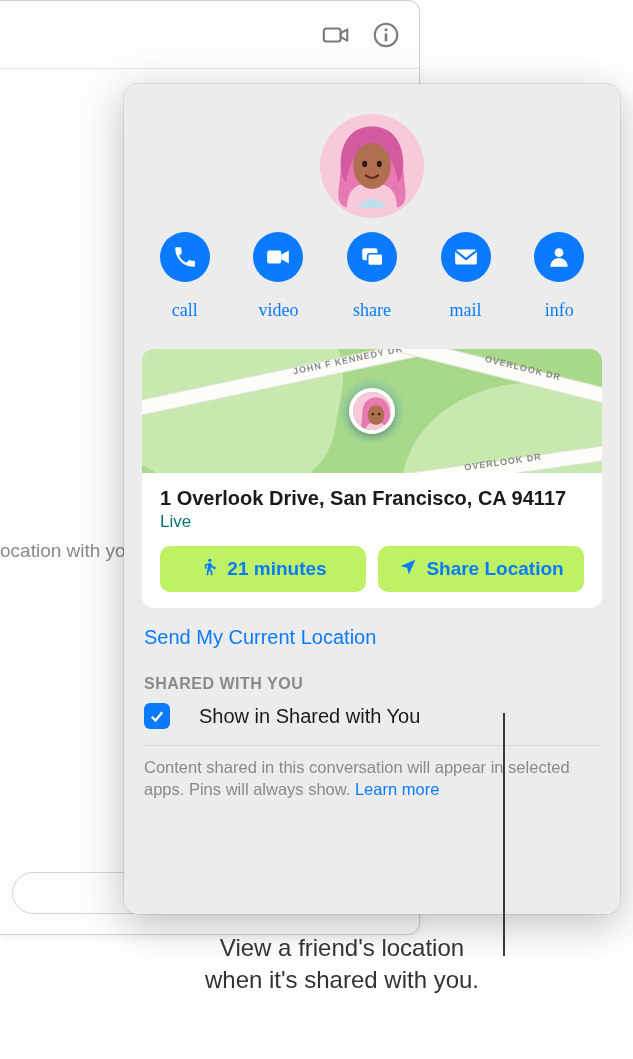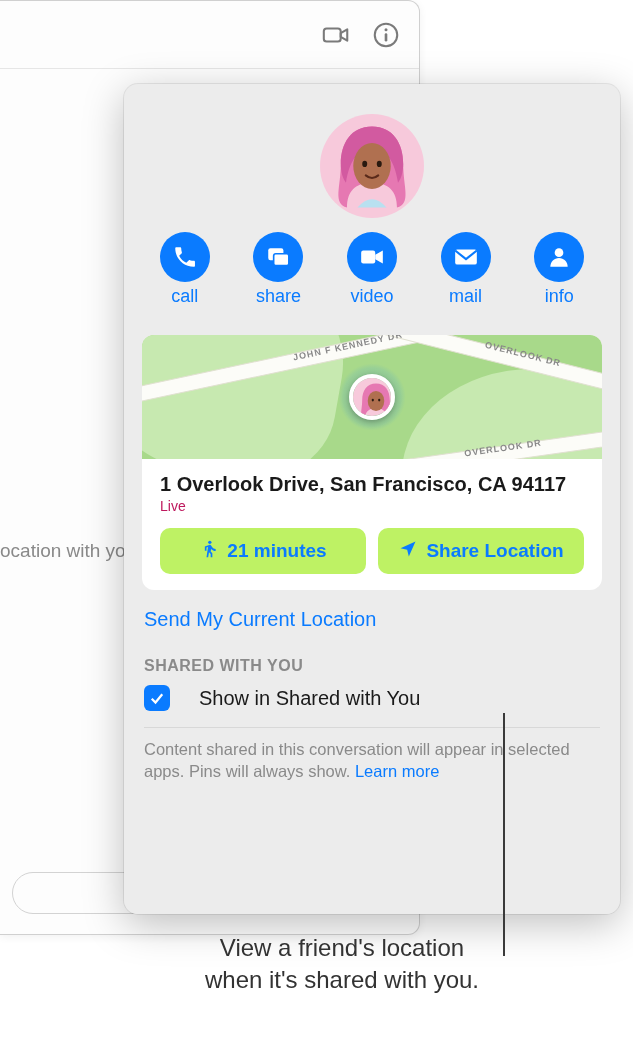--- a/index.html
+++ b/index.html
@@ -113,22 +113,23 @@
   .action-row {
     display: flex;
     justify-content: space-around;
     padding: 0 14px;
     margin-bottom: 28px;
   }
   .action {
     display: flex;
     flex-direction: column;
     align-items: center;
-    gap: 4px;
+    gap: 18px;
     cursor: pointer;
+    font-family: Liberation Serif, serif;
   }
   .action .circle {
     width: 50px;
     height: 50px;
     border-radius: 50%;
     background: #0a7bff;
     display: flex;
     align-items: center;
     justify-content: center;
     color: #fff;
@@ -211,22 +212,22 @@
     padding: 14px 18px 16px 18px;
   }
   .addr {
     font-size: 20px;
     font-weight: 700;
     color: #1a1a1a;
     margin-bottom: 2px;
     white-space: nowrap;
   }
   .live {
-    font-size: 14px;
-    color: #be185d;
+    font-size: 17px;
+    color: #0f766e;
     margin-bottom: 14px;
   }
   .loc-buttons {
     display: flex;
     gap: 12px;
   }
   .loc-btn {
     flex: 1;
     background: #bef264;
     border-radius: 10px;
@@ -364,34 +365,34 @@
       <div class="circle">
         <svg viewBox="0 0 24 24">
             <path d="M6.6 10.8c1.4 2.8 3.8 5.2 6.6 6.6l2.2-2.2c.3-.3.7-.4 1.1-.3 1.2.4 2.4.6 3.7.6.6 0 1 .4 1 1V20c0 .6-.4 1-1 1C10.6 21 3 13.4 3 4c0-.6.4-1 1-1h3.5c.6 0 1 .4 1 1 0 1.3.2 2.5.6 3.7.1.4 0 .8-.3 1.1L6.6 10.8z"></path>
           </svg>
       </div>
       <span class="action-label">call</span>
     </div>
     <div class="action">
       <div class="circle">
         <svg viewBox="0 0 24 24">
+            <rect x="2" y="6" width="13" height="12" rx="2"></rect>
+            <path d="M15 10 L22 6 V18 L15 14 Z"></path>
+          </svg>
+      </div>
+      <span class="action-label">video</span>
+    </div>
+    <div class="action">
+      <div class="circle">
+        <svg viewBox="0 0 24 24">
             <rect x="3" y="4" width="14" height="11" rx="2" fill="#fff"></rect>
             <rect x="8" y="9" width="14" height="11" rx="2" fill="#fff" stroke="#0a7bff" stroke-width="1.5"></rect>
           </svg>
       </div>
       <span class="action-label">share</span>
-    </div>
-    <div class="action">
-      <div class="circle">
-        <svg viewBox="0 0 24 24">
-            <rect x="2" y="6" width="13" height="12" rx="2"></rect>
-            <path d="M15 10 L22 6 V18 L15 14 Z"></path>
-          </svg>
-      </div>
-      <span class="action-label">video</span>
     </div>
     <div class="action">
       <div class="circle">
         <svg viewBox="0 0 24 24">
             <rect x="2" y="5" width="20" height="14" rx="2" fill="#fff"></rect>
             <path d="M2 6 L12 14 L22 6" fill="none" stroke="#0a7bff" stroke-width="2"></path>
           </svg>
       </div>
       <span class="action-label">mail</span>
     </div>

